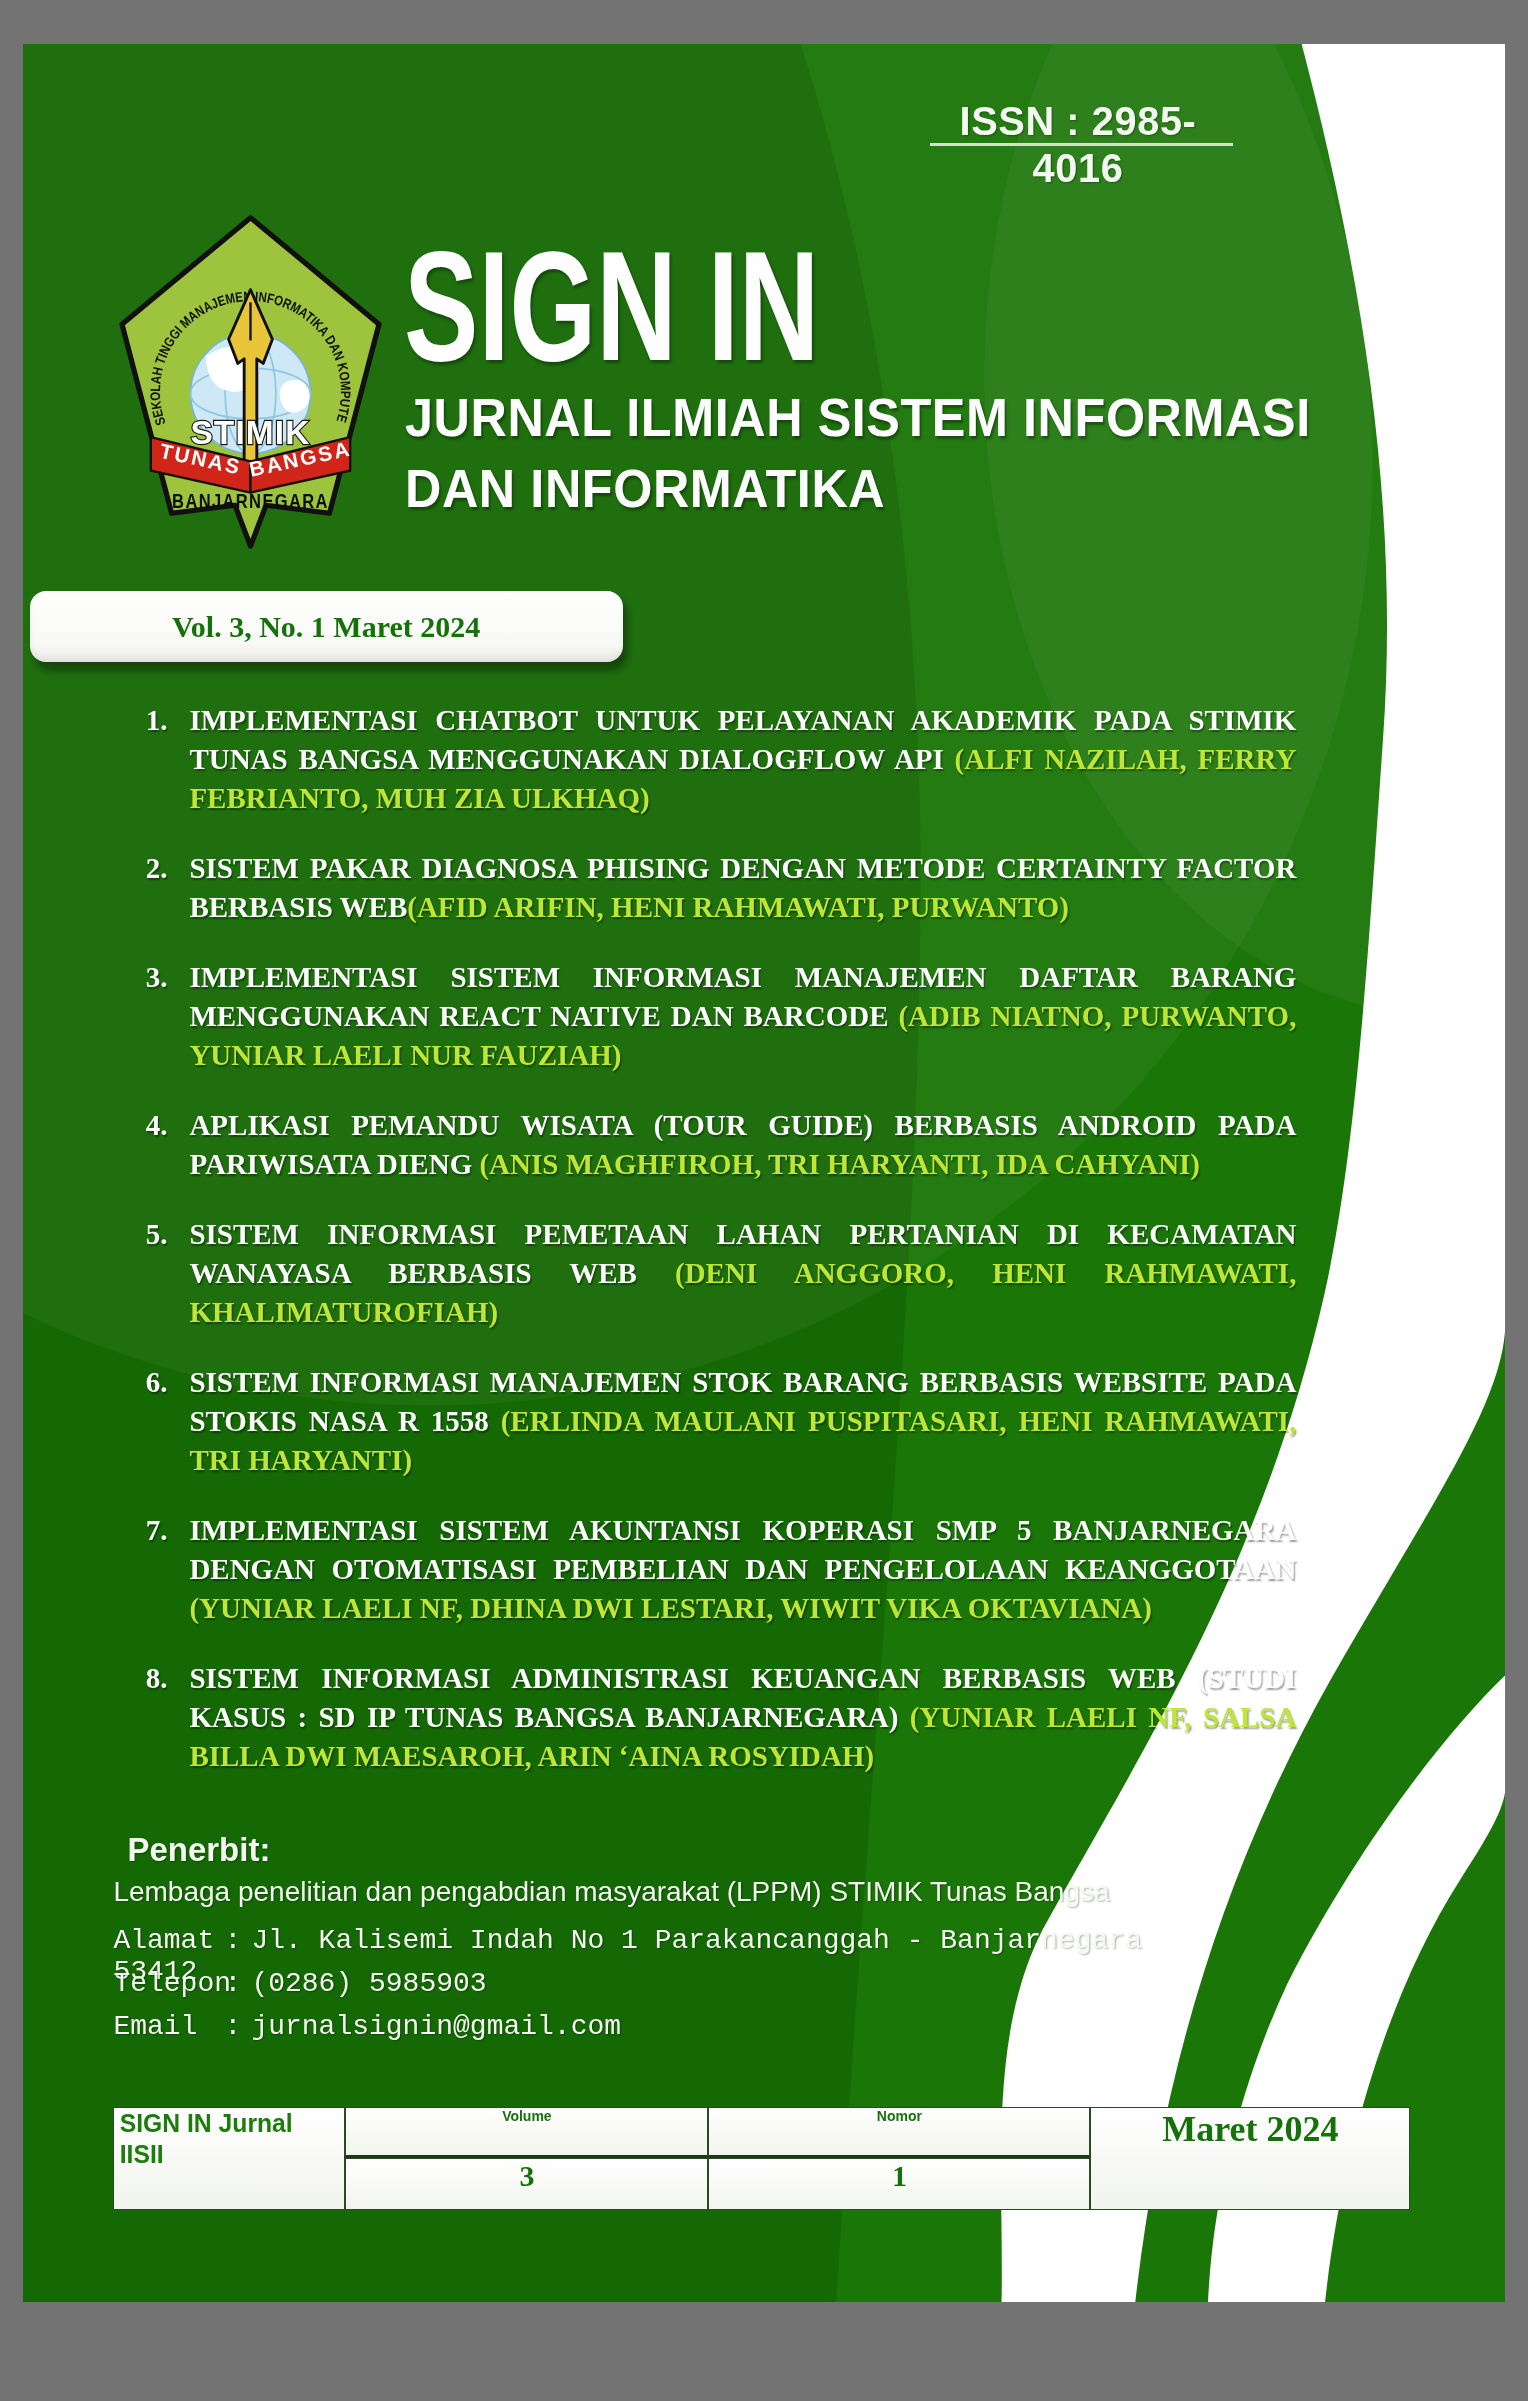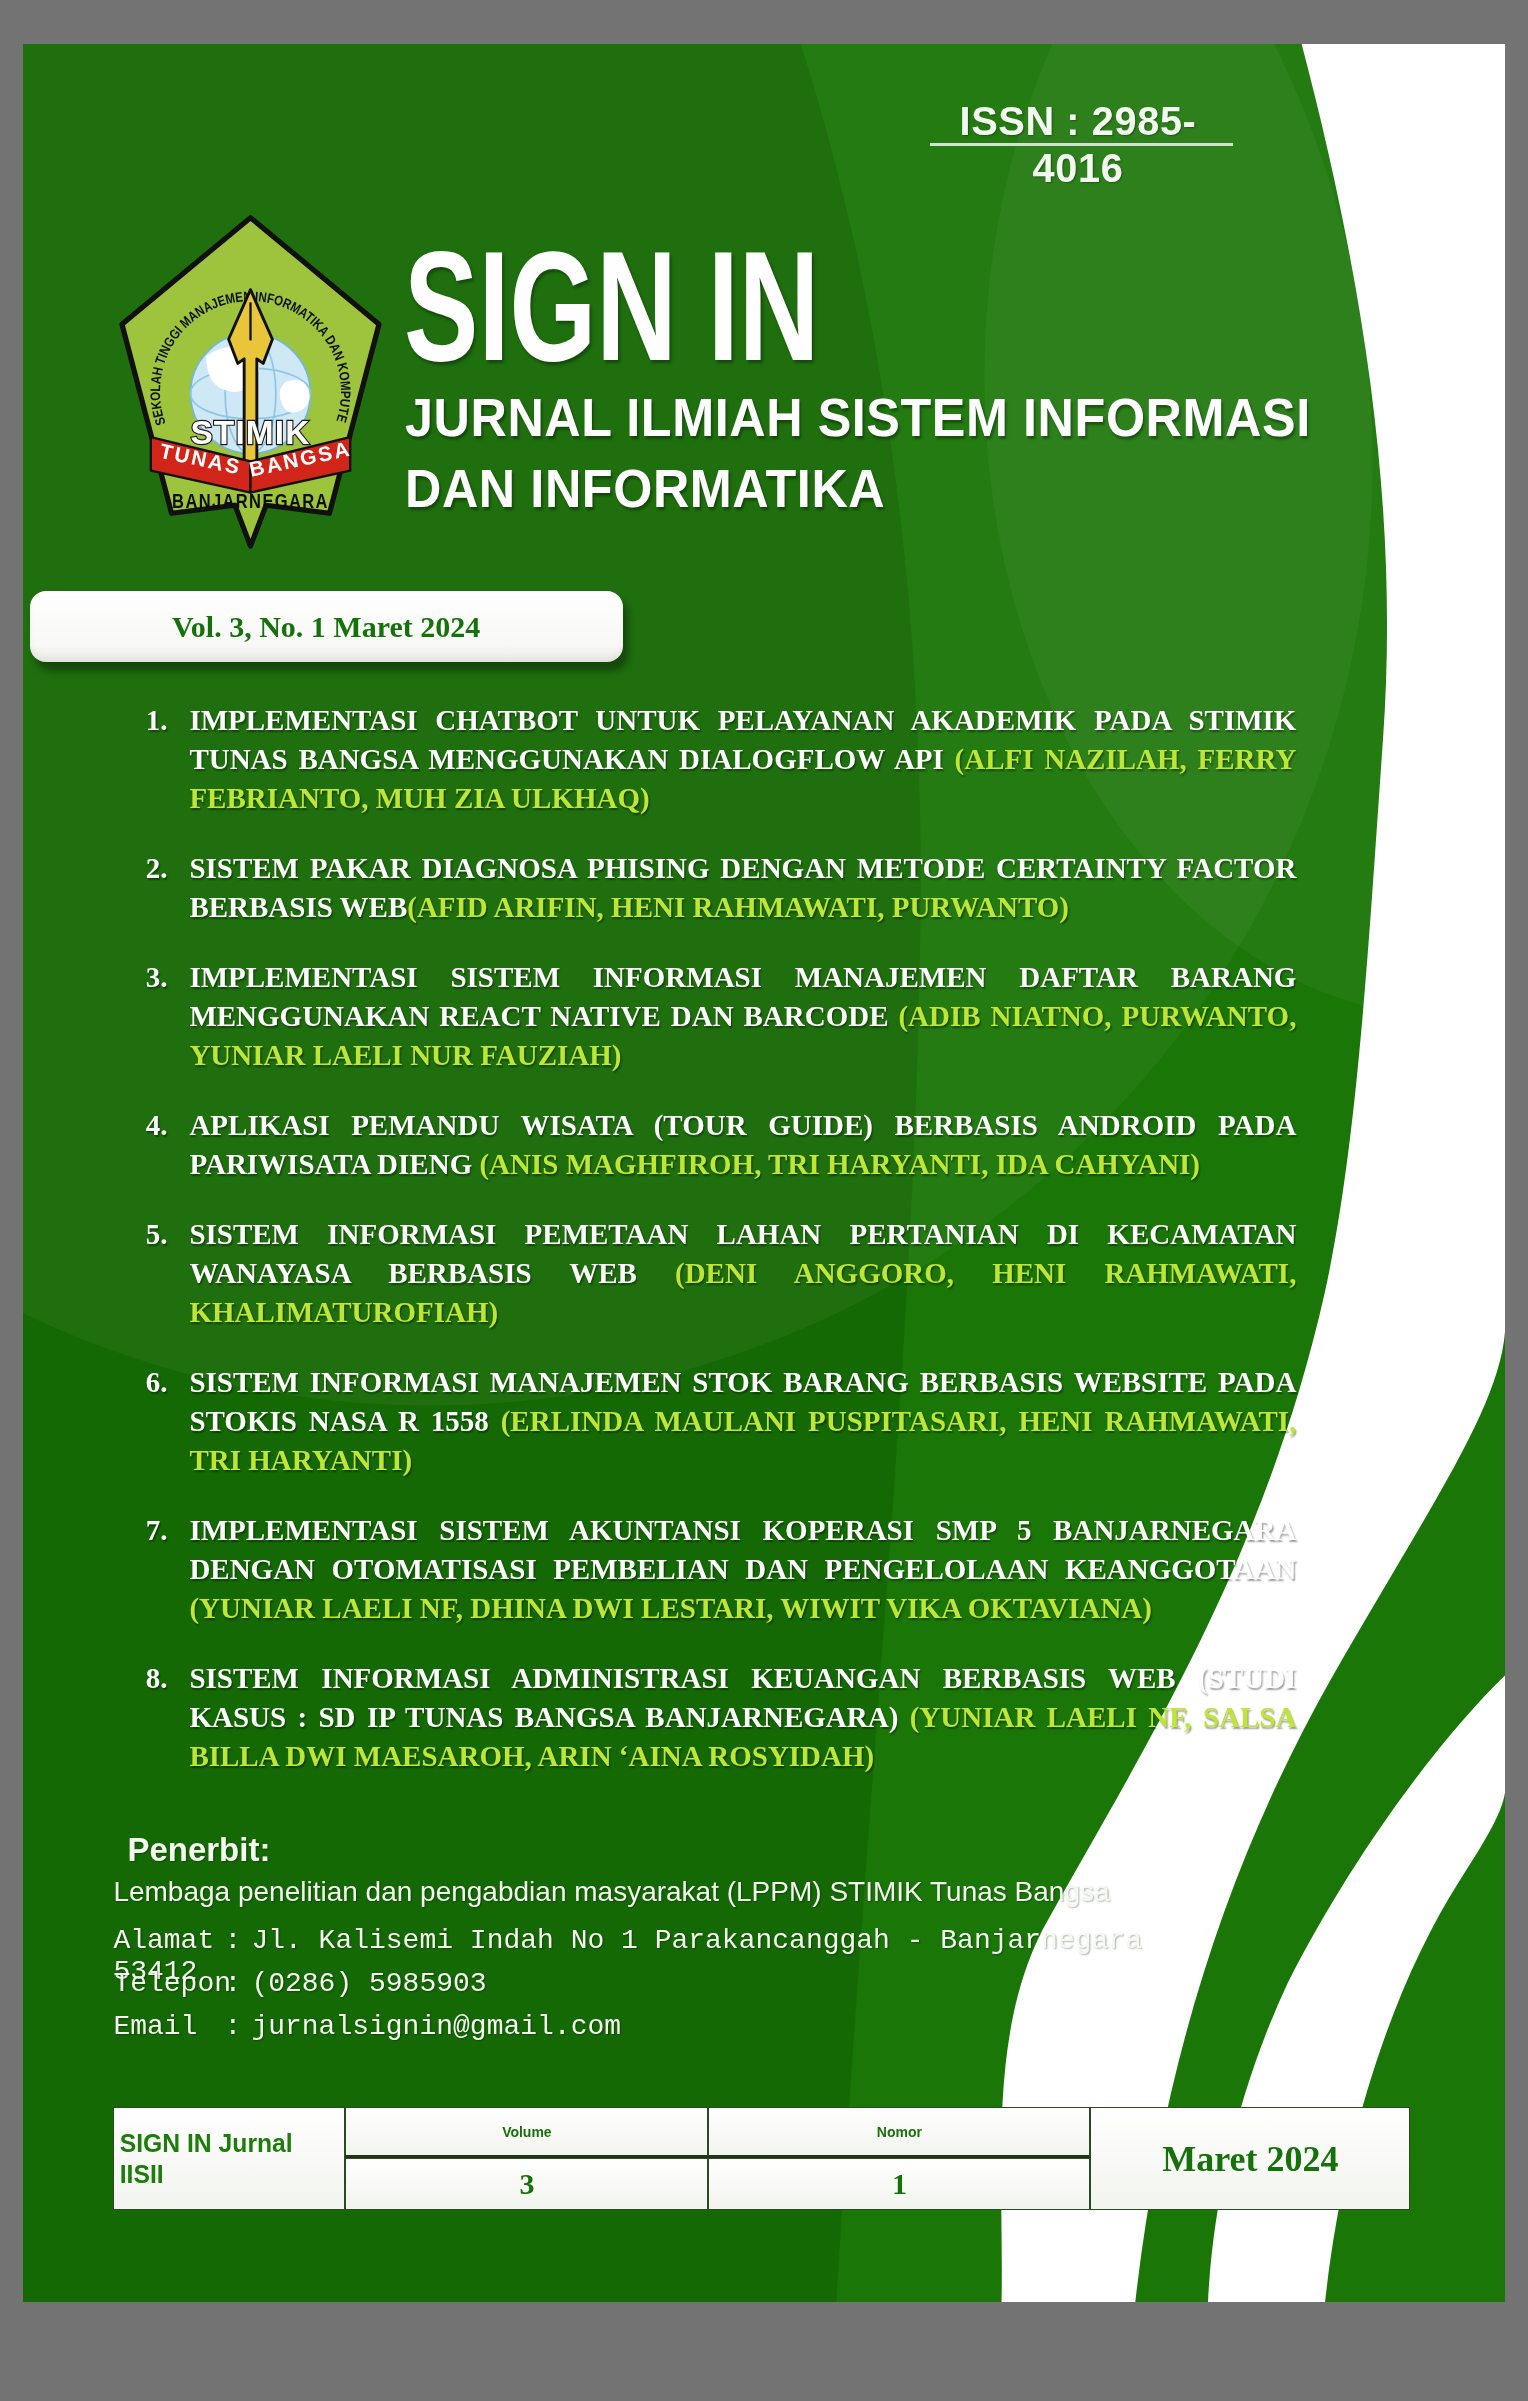--- a/index.html
+++ b/index.html
@@ -68,21 +68,21 @@
            text-shadow:1.2px 1.2px 1.8px rgba(0,0,0,.3);}
   .pub-rows{position:absolute;left:90px;top:1881px;width:1047px;font-family:Liberation Mono, monospace;}
   .pub-row{height:43px;font-size:28px;color:#f4faf0;text-shadow:1.2px 1.2px 1.8px rgba(0,0,0,.3);}
   .pub-label{display:inline-block;width:111px;}
   .pub-colon{display:inline-block;width:27px;}
 
   
   .ftable{position:absolute;left:90px;top:2063px;width:1297px;height:102px;z-index:3;
           display:grid;grid-template-columns:232px 363px 382px 320px;grid-template-rows:51px 52px;}
   .cell{background:linear-gradient(#ffffff,#f2f4ee);border:1.2px solid #2a4a22;
-        display:flex;align-items:center;justify-content:center;}
+        display:flex;align-items:flex-start;justify-content:center;}
   .cell-span{grid-row:1/3;}
   .cell-head{border-bottom:3.1px solid #1e3518;}
   .t-journal{font-weight:bold;font-size:26px;color:#1c7d0b;transform:scaleX(.95);}
   .t-head{font-weight:bold;font-size:14px;color:#15720a;}
   .t-val{font-family:"Liberation Serif",serif;font-weight:bold;font-size:30px;color:#15720a;}
   .t-period{font-family:"Liberation Serif",serif;font-weight:bold;font-size:36px;color:#15720a;}
 </style>
 </head>
 <body>
 

